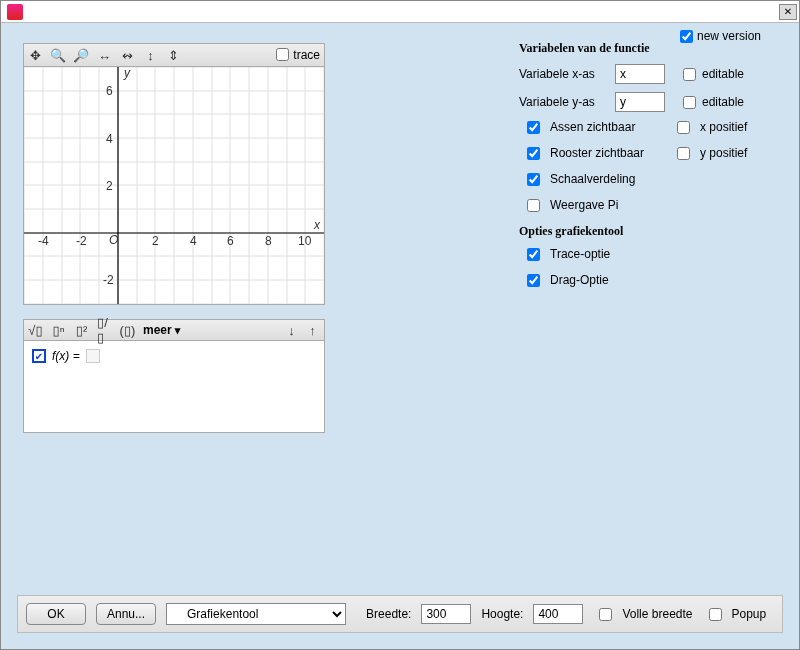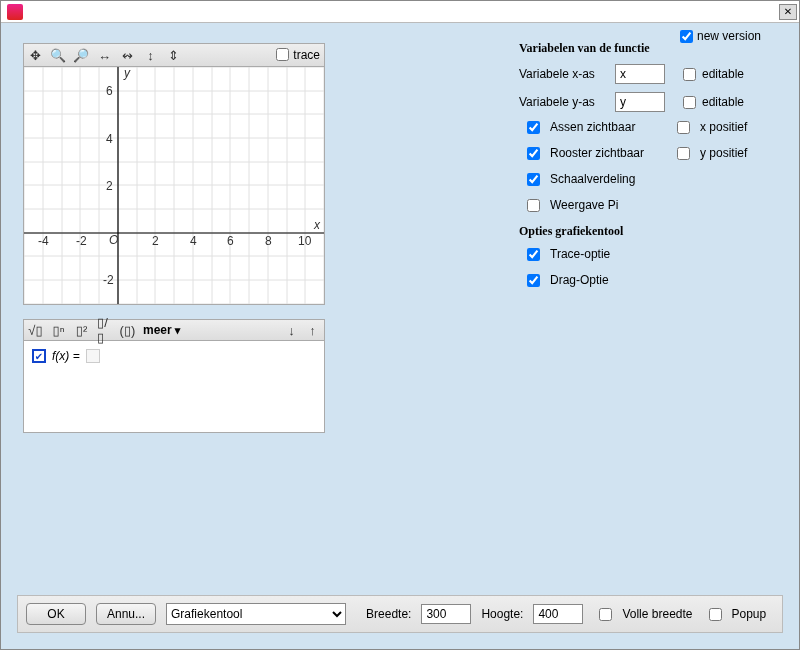--- a/index.html
+++ b/index.html
@@ -22,21 +22,21 @@
 .row { display: flex; align-items: center; margin-bottom: 8px; gap: 6px; }
 .label { width: 90px; font-size: 12px; }
 input[type=text].small { width: 50px; height: 20px; border: 1px solid #888; background:#fff; padding: 0 4px; font-family:inherit; font-size:12px; }
 input[type=checkbox] { width: 13px; height: 13px; }
 .chk-group { display: grid; grid-template-columns: 140px 100px; row-gap: 12px; column-gap: 10px; margin-left: 8px; }
 .chk-item { display: flex; align-items: center; gap: 10px; font-size:12px; }
 .opt-group { display: flex; flex-direction: column; gap: 12px; margin-left: 8px; }
 .indent { margin-left: 24px; }
 .bottom-bar { position: absolute; left: 16px; top: 594px; right: 16px; height: 38px; background: linear-gradient(#eee,#e0e0e0); border: 1px solid #bbb; display: flex; align-items: center; padding: 0 8px; gap: 10px; }
 .btn { min-width: 60px; height: 22px; background: linear-gradient(#f6f6f6,#ddd); border: 1px solid #888; border-radius: 4px; padding: 0 10px; cursor:pointer; font-size:12px; }
-select { height: 22px; width: 180px; border: 1px solid #888; background:#fff; font-size:12px; padding:0 0; }
+select { height: 22px; width: 180px; border: 1px solid #888; background:#fff; font-size:12px; padding:0 16px; }
 .meer { font-size:11px; cursor:pointer;font-weight:bold; }
 .arrows { margin-left:auto; display:flex; gap:6px; }
 svg.grid { position:absolute; inset:0; }
 .new-ver { position:absolute; right: 38px; top: 28px; display:flex; align-items:center; gap:4px; }
 </style>
 </head>
 <body>
 
 <div class="titlebar">
   <span class="java-icon"></span>

